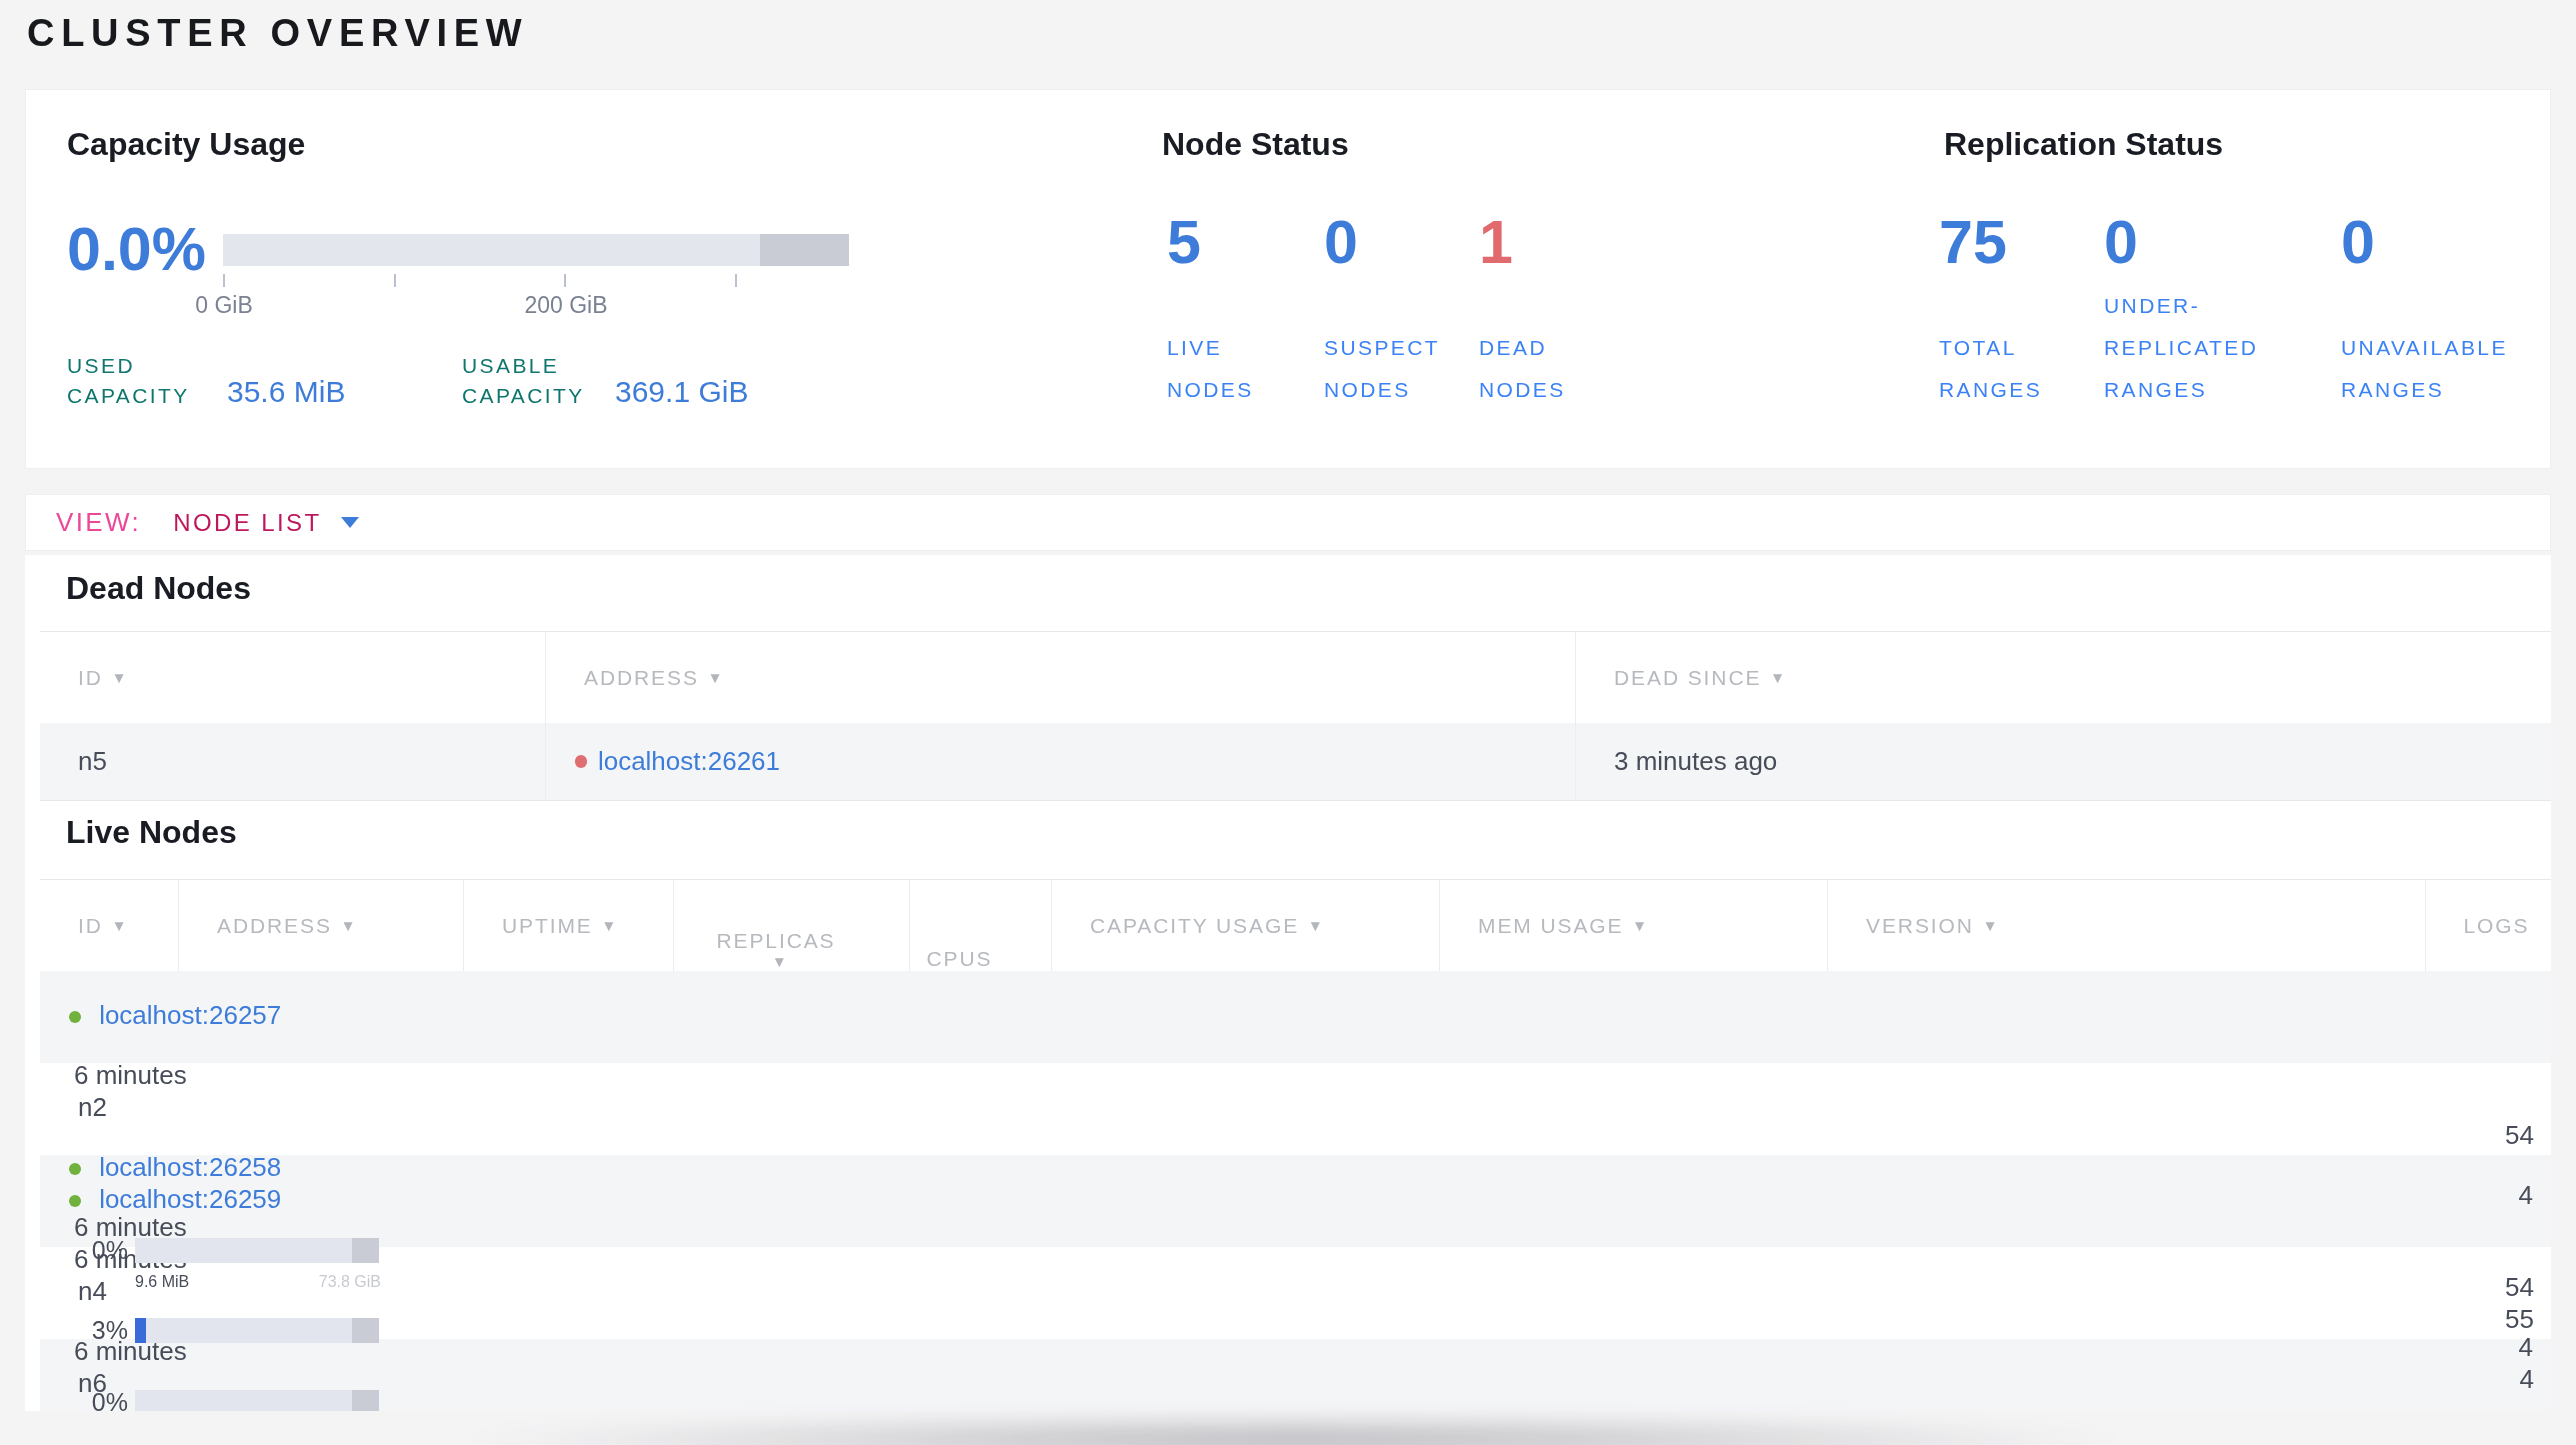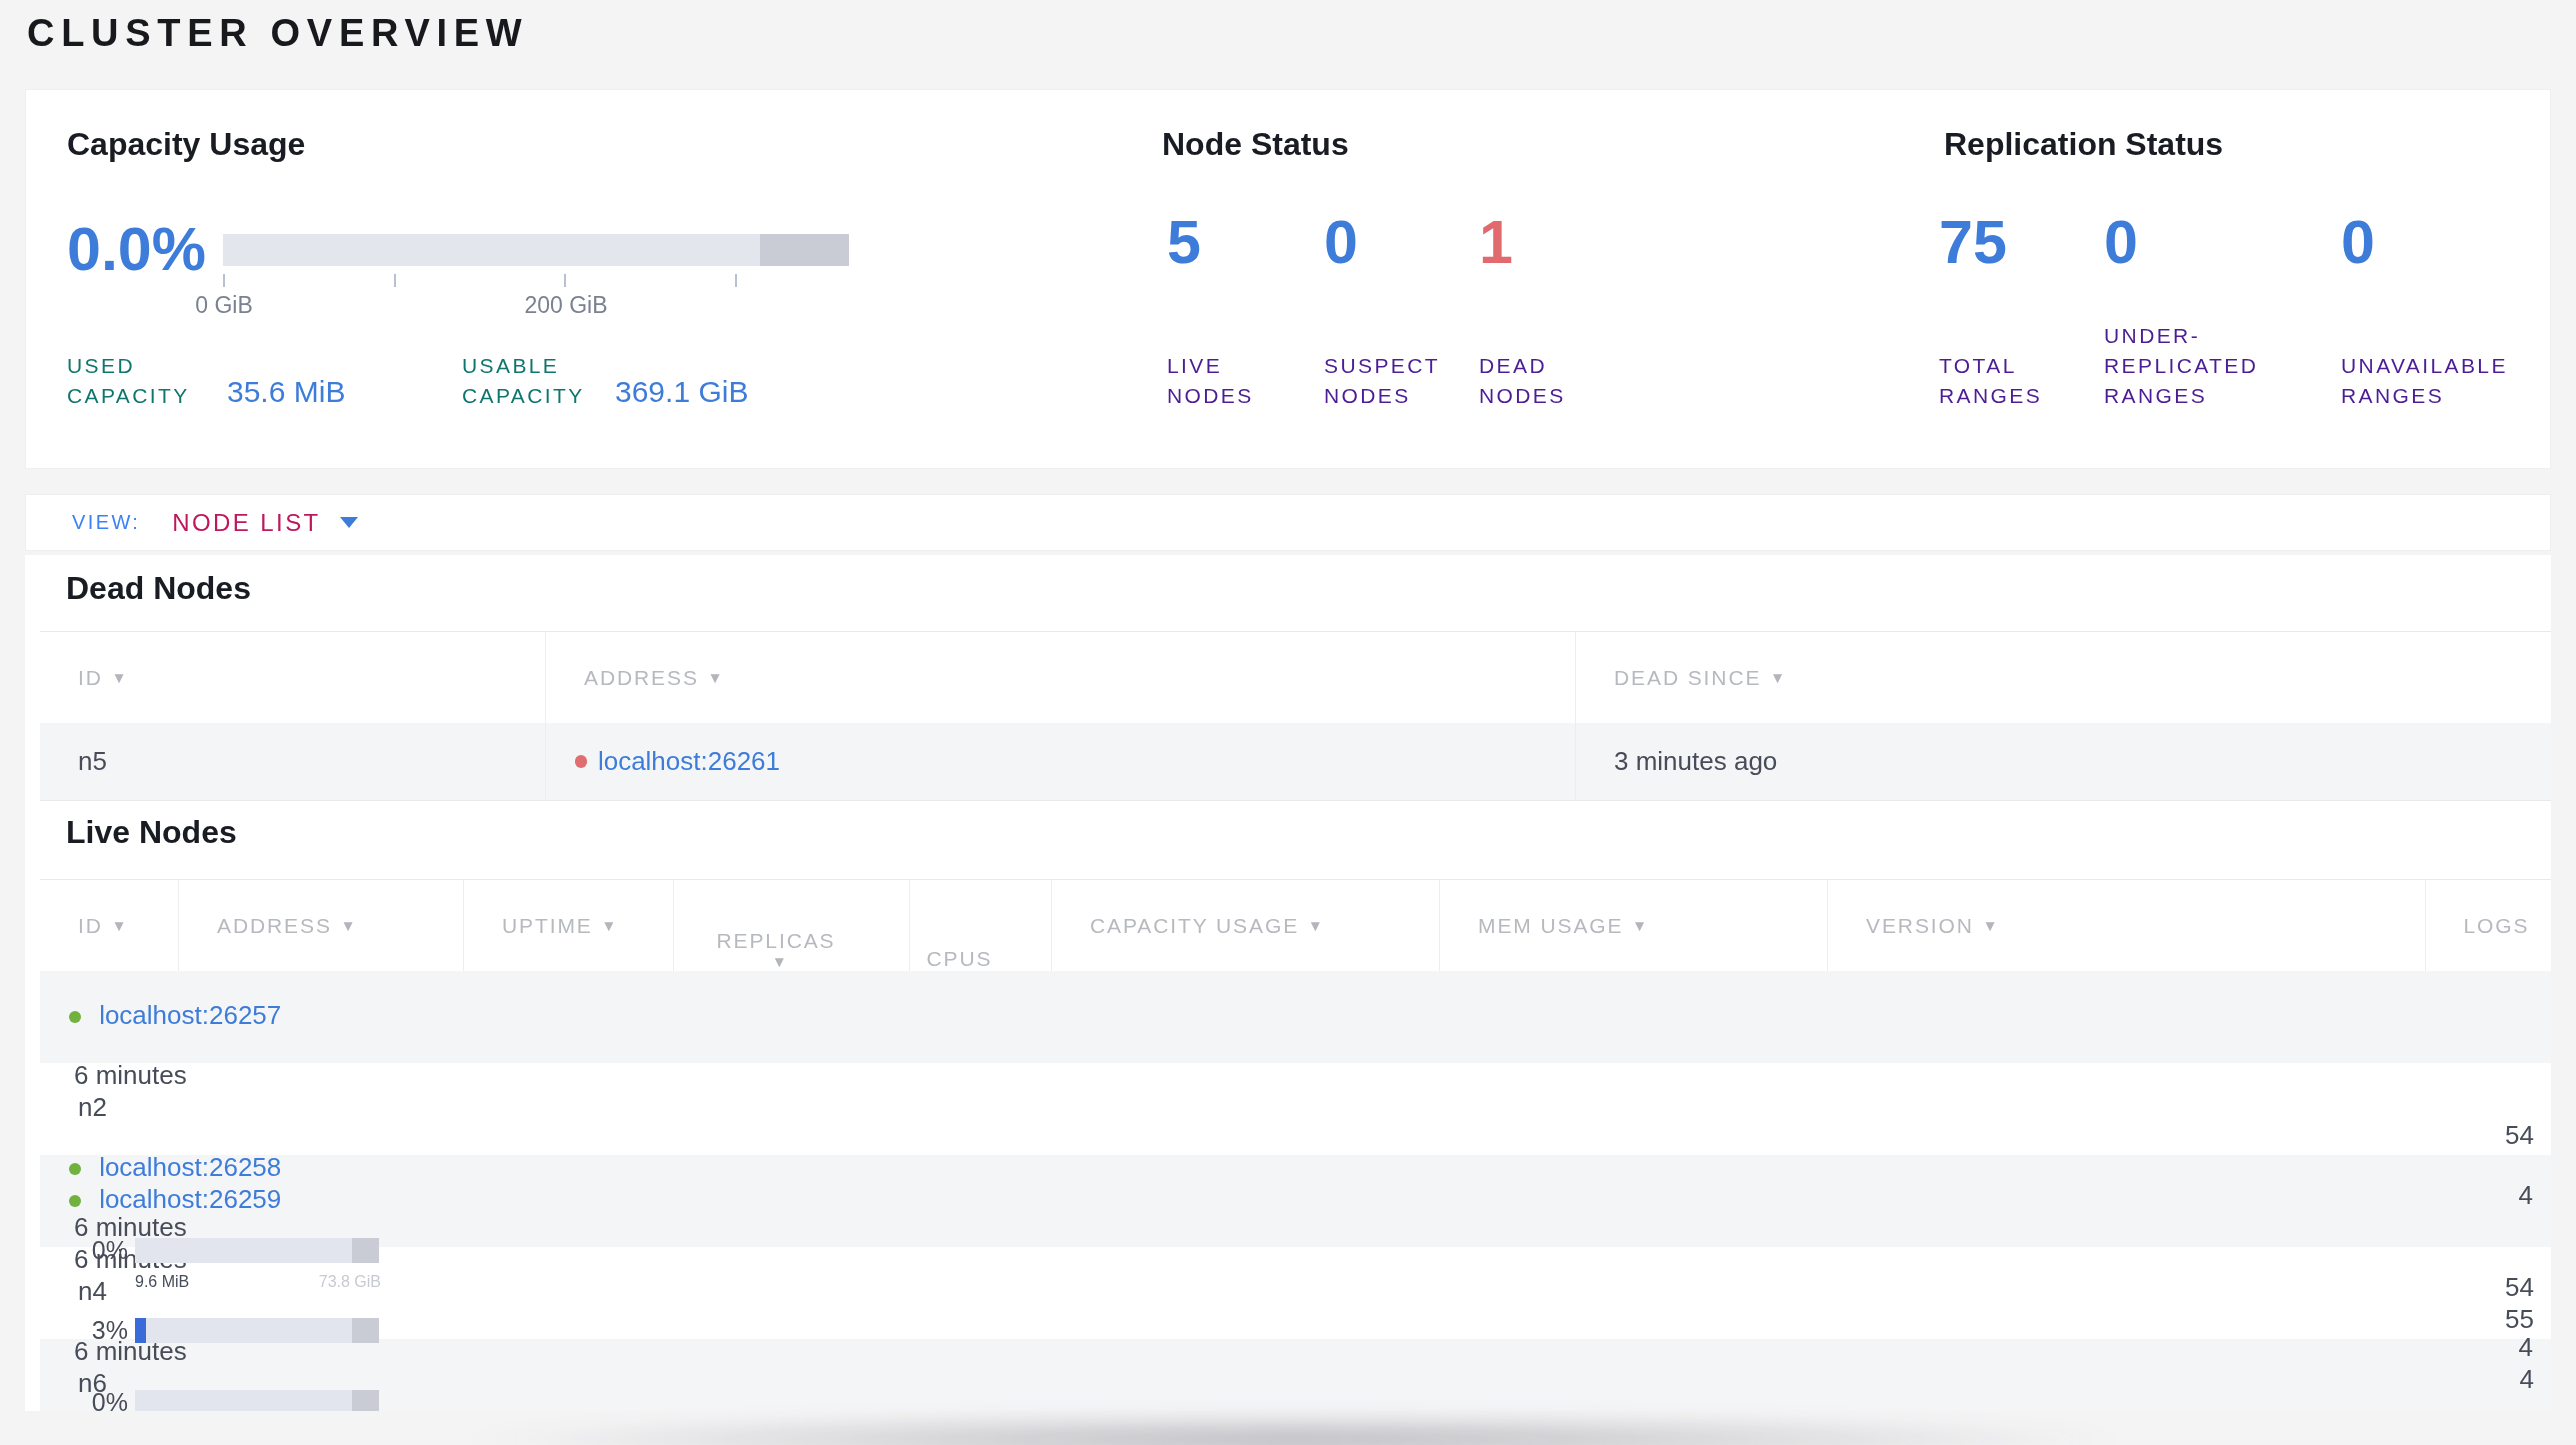--- a/index.html
+++ b/index.html
@@ -13,38 +13,38 @@
 
   
   .summary-card { position:absolute; left:25px; top:89px; width:2526px; height:380px;
                   background:#fff; border:1.9px solid #efeff1; }
   .section-title { position:absolute; top:36px; font-size:32px; font-weight:bold; color:#191c23; }
   .stat { position:absolute; top:0; bottom:0; }
   .stat-num { position:absolute; top:122px; font-size:61px; font-weight:bold; line-height:1; }
   .blue { color:#3e7cd9; }
   .red  { color:#e06a6e; }
   .stat-label { position:absolute; bottom:57px; font-size:21px; letter-spacing:2.4px;
-                color:#4c1d95; line-height:30px; white-space:pre-line; }
+                color:#3b82f6; line-height:42px; white-space:pre-line; }
 
   
   .cap-pct { position:absolute; left:41px; top:124px; font-size:61px; font-weight:bold; color:#3e7cd9; }
   .cap-bar { position:absolute; left:197px; top:144px; width:626px; height:32px; background:#e4e6ee; }
   .cap-bar-seg { position:absolute; right:0; top:0; width:89px; height:100%; background:#c9ccd5; }
   .cap-bar-fill { position:absolute; left:0; top:0; height:100%; background:#3a6cd9; }
   .cap-tick { position:absolute; top:184px; width:1.9px; height:13.4px; background:#b9c0d0; }
   .cap-tick-label { position:absolute; top:202px; width:134px; text-align:center;
                     font-size:23px; color:#7a8191; }
   .cap-kv-label { position:absolute; bottom:57px; font-size:21px; letter-spacing:2.4px;
                   color:#0f766e; line-height:30px; white-space:pre-line; }
   .cap-kv-value { position:absolute; bottom:59px; font-size:30px; color:#3e7cd9; }
 
   
   .view-bar { position:absolute; left:25px; top:494px; width:2526px; height:57px; background:#fff;
               border:1.9px solid #efeff1; display:flex; align-items:center; }
-  .view-label { margin-left:46px; font-size:20px; letter-spacing:2.4px; color:#3b82f6; }
+  .view-label { margin-left:30px; font-size:26px; letter-spacing:2.4px; color:#ec4899; }
   .view-value { margin-left:32px; font-size:24px; letter-spacing:2.4px; color:#be185d; cursor:pointer; }
   .view-caret { width:0; height:0; margin-left:19px; border-left:9.5px solid transparent;
                 border-right:9.5px solid transparent; border-top:11.5px solid #3e7cd9; }
 
   
   .panel { position:absolute; left:25px; top:555px; width:2526px; height:856px; background:#fff;
            overflow:hidden; }
   .table-heading { position:absolute; left:41px; font-size:32px; font-weight:bold; color:#191c23; }
 
   .tbl { position:absolute; left:15px; width:2526px; border-top:1.9px solid #e8e8ea; }

